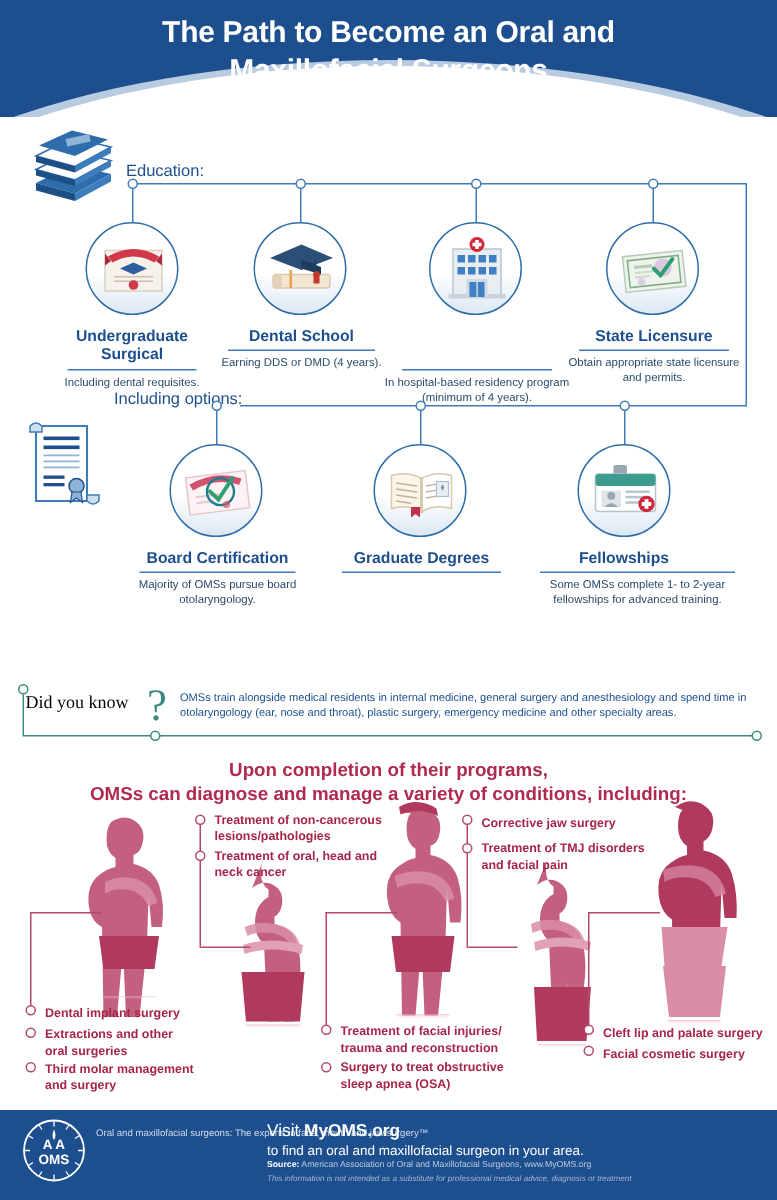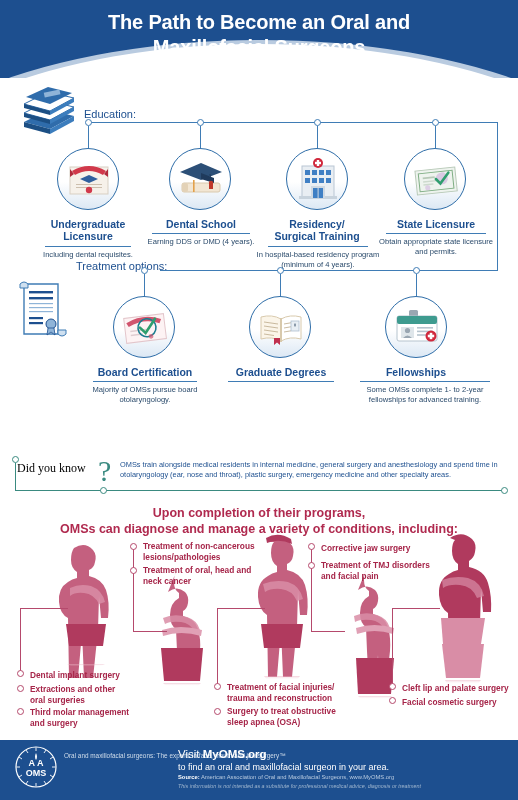--- a/index.html
+++ b/index.html
@@ -213,21 +213,21 @@
       <path d="M12 20 l4 5 l-4 3 Z" fill="#b02a3c"></path>
       <path d="M50 20 l-4 5 l4 3 Z" fill="#b02a3c"></path>
       <polygon points="31,26 40,30 31,34 22,30" fill="#2f5f9e"></polygon>
       <rect x="18" y="35" width="26" height="1" fill="#cdbfae"></rect>
       <rect x="18" y="38" width="26" height="1" fill="#cdbfae"></rect>
       <circle cx="31" cy="41" r="3.2" fill="#d1394b"></circle>
     </svg>
   </div>
   <div class="card-title" style="left:24px; top:140px; width:128px;">
     <div>Undergraduate</div>
-    <div>Licensure</div>
+    <div>Surgical</div>
   </div>
   <div class="card-rule" style="left:45px; top:168px; width:86px;"></div>
   <div class="card-sub" style="left:22px; top:172px; width:132px;">Including dental requisites.</div>
 
   <div class="circle-icon" style="left:169px; top:70px;">
     <svg width="62" height="62" viewBox="0 0 62 62">
       <rect x="12" y="34" width="38" height="9" rx="2" fill="#f2e6d3" stroke="#d9c9ae" stroke-width="1"></rect>
       <rect x="12" y="34" width="6" height="9" rx="2" fill="#e3d2b7"></rect>
       <polygon points="31,14 52,23 31,31 10,23" fill="#2c4f77"></polygon>
       <polygon points="31,24 44,29 44,34 31,30" fill="#1f3a5c"></polygon>
@@ -258,24 +258,20 @@
         <rect x="18" y="29" width="5" height="5"></rect>
           <rect x="25" y="29" width="5" height="5"></rect>
         <rect x="32" y="29" width="5" height="5"></rect>
           <rect x="39" y="29" width="5" height="5"></rect>
       </g>
       <rect x="24" y="37" width="14" height="12" fill="#cfd9e3"></rect>
       <rect x="26" y="39" width="10" height="10" fill="#3f7fc4"></rect>
       <rect x="30.6" y="39" width="1" height="10" fill="#cfd9e3"></rect>
     </svg>
   </div>
-  <div class="card-title" style="left:256px; top:140px; width:122px;">
-    <div>Residency/</div>
-    <div>Surgical Training</div>
-  </div>
   <div class="card-rule" style="left:268px; top:168px; width:100px;"></div>
   <div class="card-sub" style="left:254px; top:172px; width:128px;">In hospital-based residency program (minimum of 4 years).</div>
 
   <div class="circle-icon" style="left:404px; top:70px;">
     <svg width="62" height="62" viewBox="0 0 62 62">
       <g transform="rotate(-6 31 31)">
         <rect x="11" y="20" width="40" height="24" fill="#eef3ee" stroke="#b7c9b7" stroke-width="1"></rect>
         <rect x="14" y="23" width="34" height="18" fill="none" stroke="#7fae84" stroke-width="1"></rect>
         <rect x="18" y="27" width="12" height="2" fill="#b7c9b7"></rect>
         <rect x="18" y="31" width="16" height="1.4" fill="#cdd9cd"></rect>
@@ -301,21 +297,21 @@
       <rect x="11" y="19" width="24" height="2.4" fill="#1d4f8f"></rect>
       <rect x="11" y="25" width="24" height="1.2" fill="#8fb4d8"></rect>
       <rect x="11" y="29" width="24" height="1.2" fill="#8fb4d8"></rect>
       <rect x="11" y="33" width="24" height="1.2" fill="#8fb4d8"></rect>
       <rect x="11" y="39" width="14" height="2.2" fill="#1d4f8f"></rect>
       <rect x="11" y="44" width="14" height="2.2" fill="#1d4f8f"></rect>
       <circle cx="33" cy="46" r="5" fill="#8fb4d8" stroke="#1d4f8f" stroke-width="1"></circle>
       <path d="M30 50 l-1 7 l4 -3 l4 3 l-1 -7 Z" fill="#8fb4d8" stroke="#1d4f8f" stroke-width="0.8"></path>
     </svg>
   </div>
-  <div class="section-label" style="left:76px; top:182px;">Treatment options:</div>
+  <div class="section-label" style="left:76px; top:182px;">Including options:</div>
 
   <div class="node-dot" style="left:141px; top:189px;"></div>
   <div class="vline" style="left:144px; top:196px; height:22px;"></div>
   <div class="node-dot" style="left:277px; top:189px;"></div>
   <div class="vline" style="left:280px; top:196px; height:22px;"></div>
   <div class="node-dot" style="left:413px; top:189px;"></div>
   <div class="vline" style="left:416px; top:196px; height:22px;"></div>
 
   <div class="circle-icon" style="left:113px; top:218px;">
     <svg width="62" height="62" viewBox="0 0 62 62">

